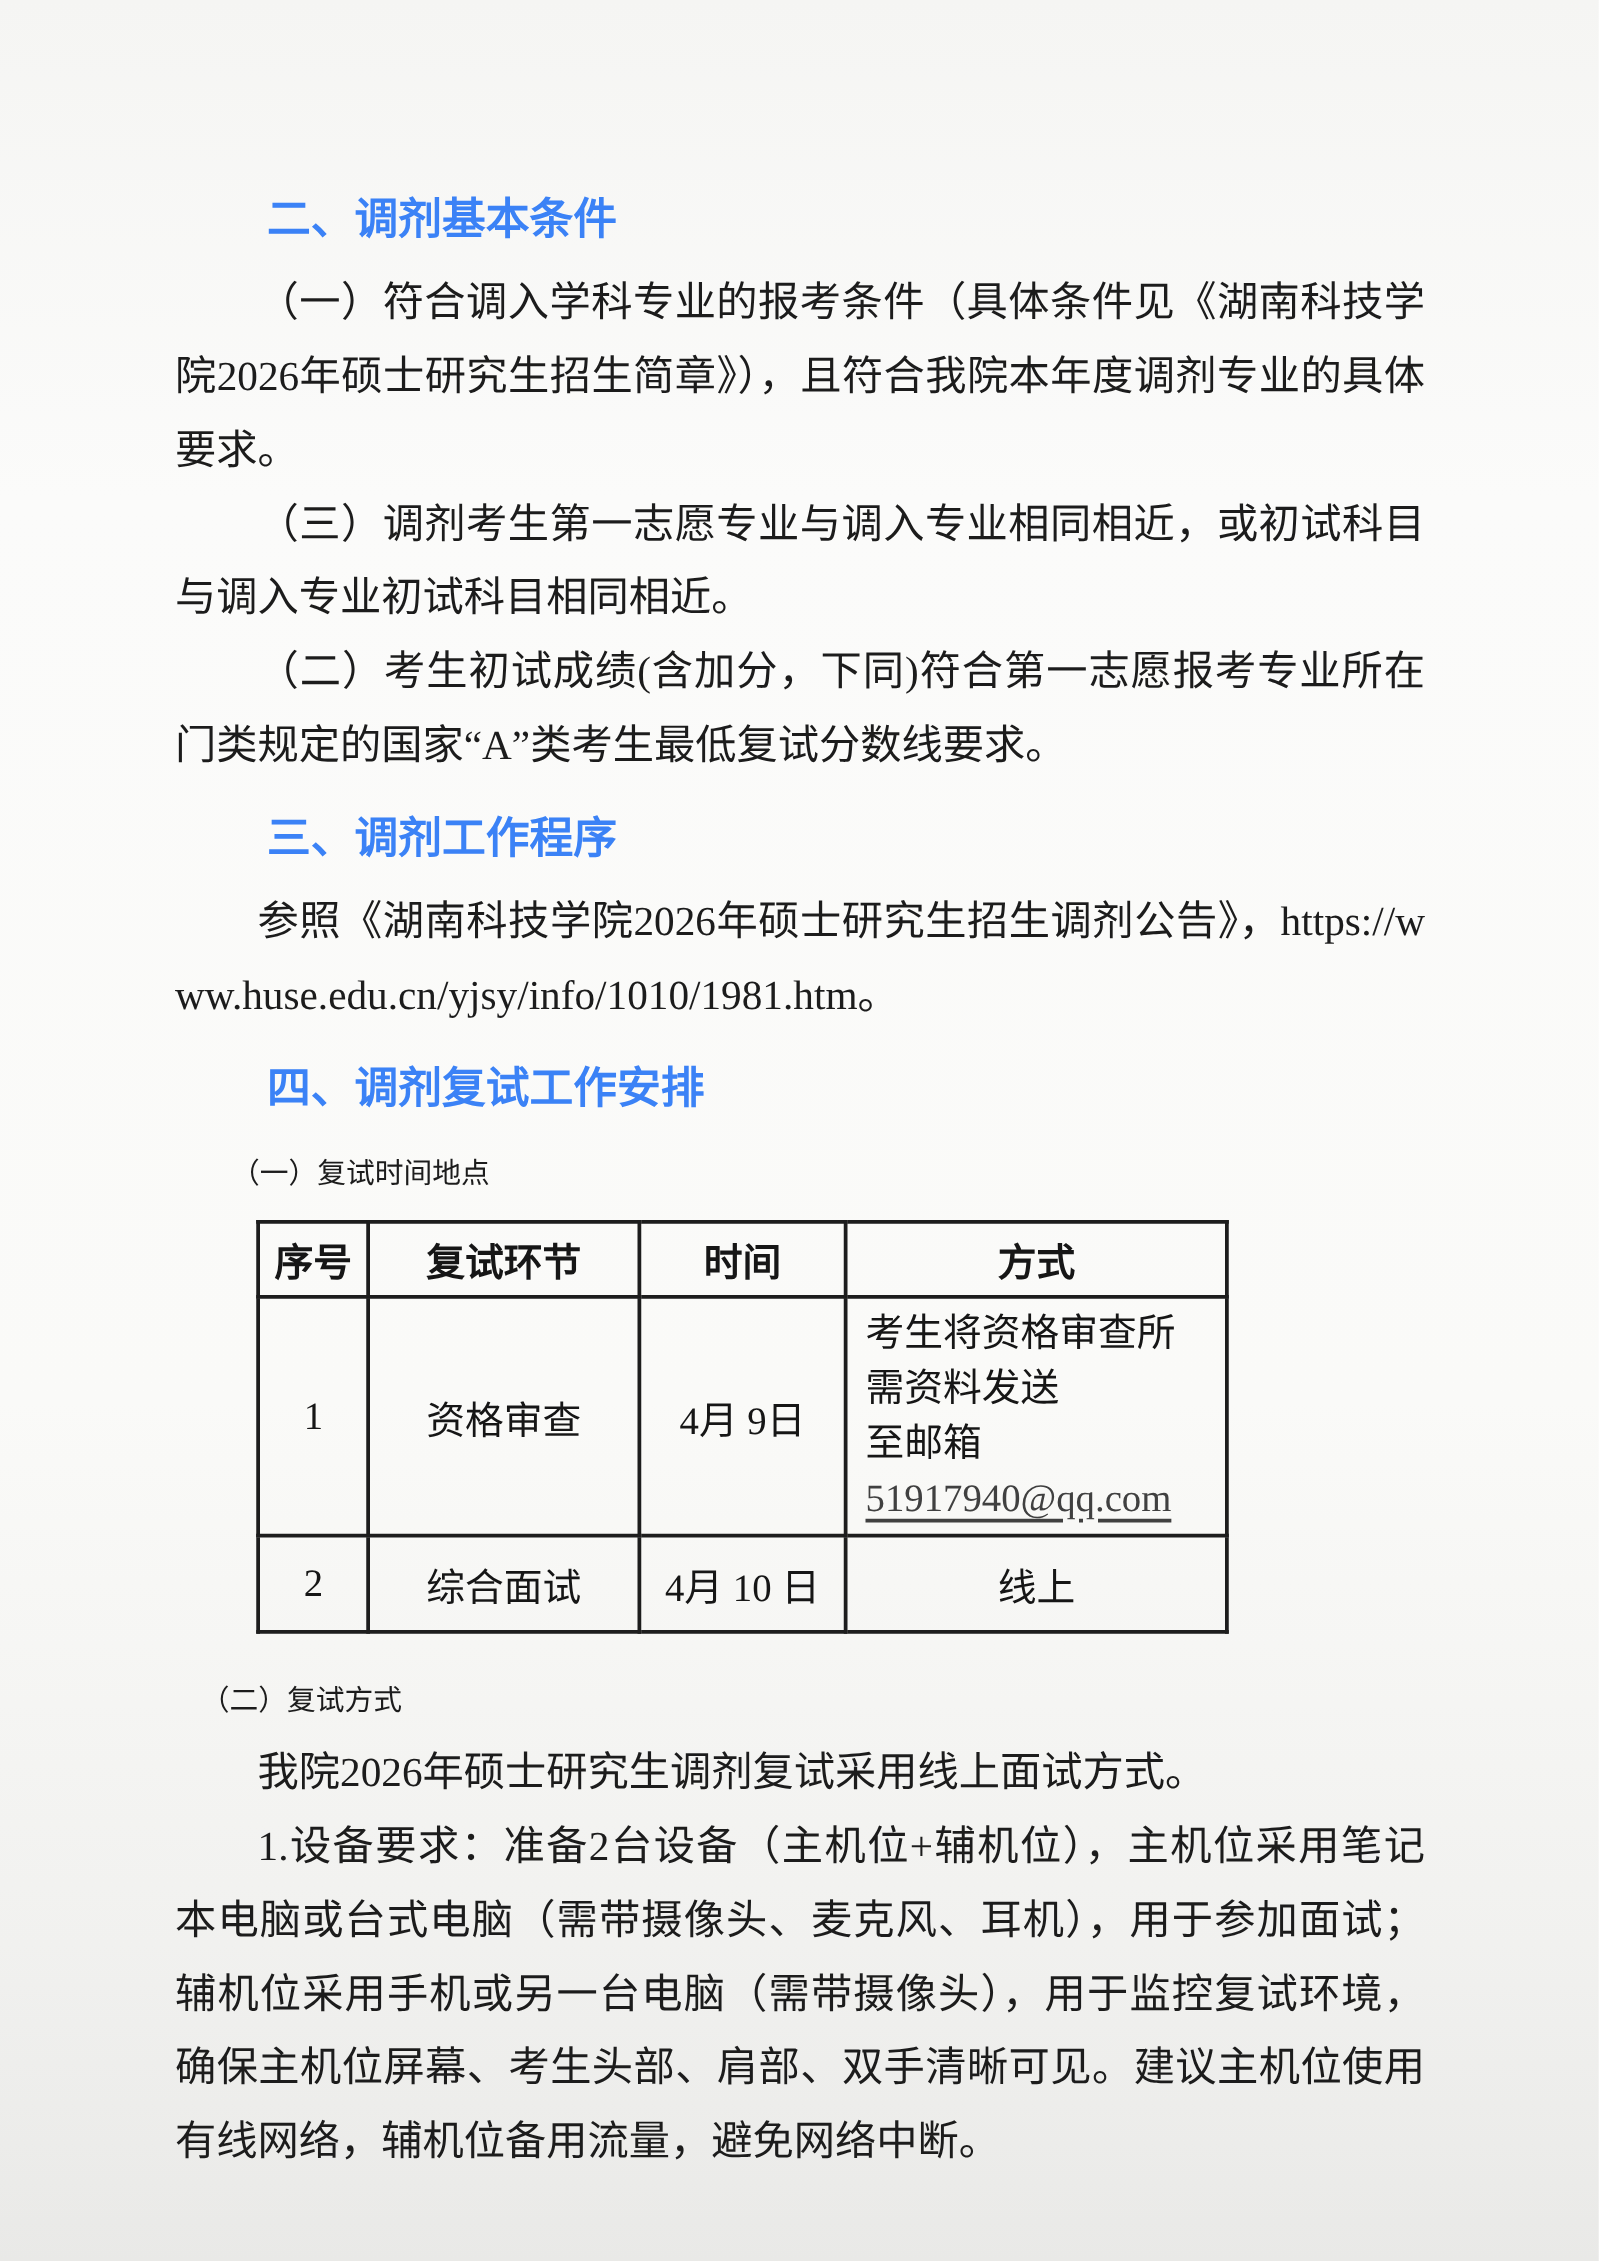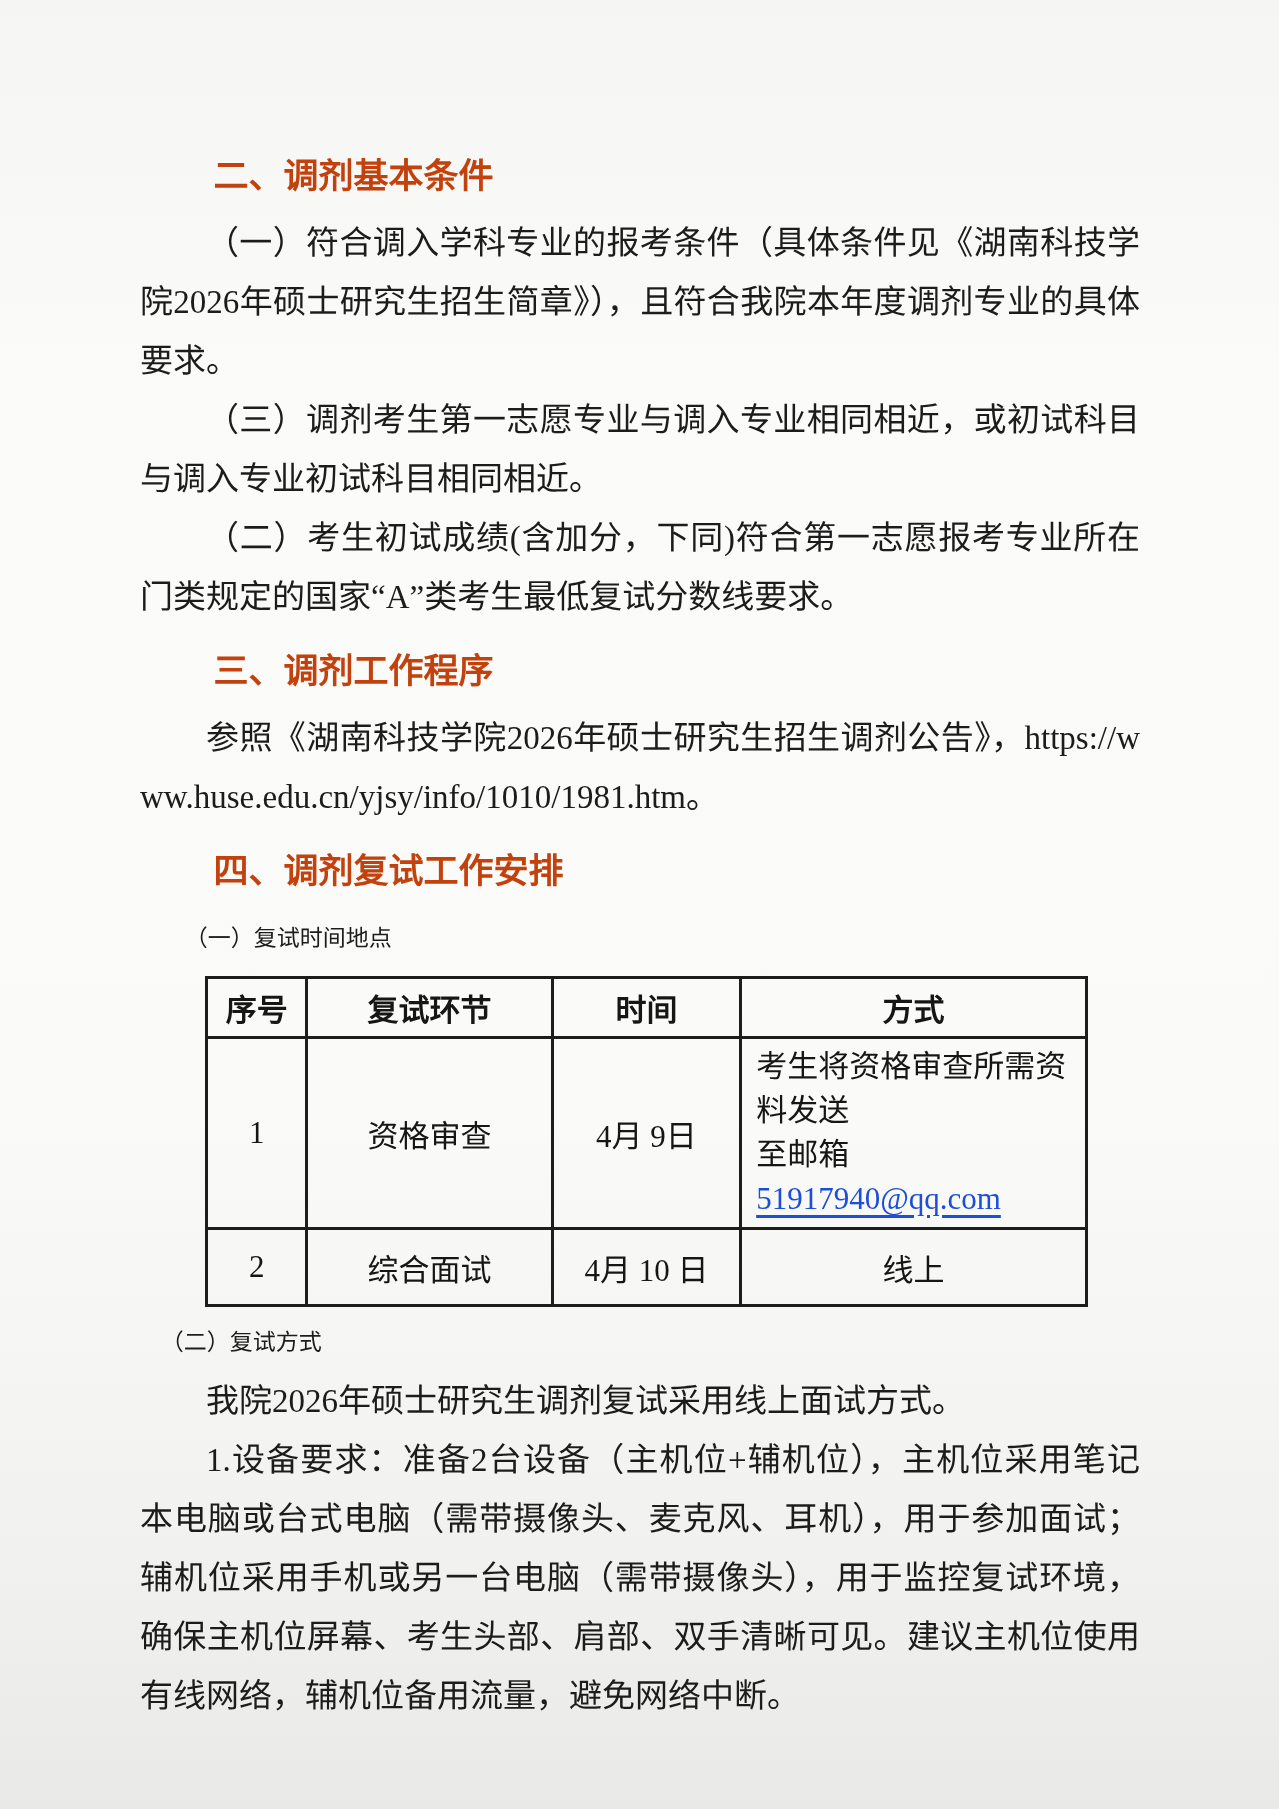--- a/index.html
+++ b/index.html
@@ -28,38 +28,38 @@
     text-align: justify;
   }
 
   p.indent { text-indent: 2em; }
 
   h2.sec-heading {
     font-family: "Liberation Sans", "DejaVu Sans", sans-serif;
     font-weight: bold;
     font-size: 35px;
     line-height: 48px;
-    color: #c2410c;
+    color: #3b82f6;
     text-indent: 2.1em;
     margin: 20px 0 14px 0;
   }
   h2.sec-heading.first { margin-top: 0; }
 
   .subsection {
     font-size: 23px;
     line-height: 59px;
   }
   .sub-indent-2 { text-indent: 1.95em; }
   .sub-indent-1 { text-indent: 0.9em; }
 
   .sched-table {
     border-collapse: collapse;
     table-layout: fixed;
-    width: 883px;
-    margin: 8px 0 6px 65px;
+    width: 778px;
+    margin: 8px 0 24px 65px;
     font-size: 31px;
     color: #161616;
   }
   .sched-table th, .sched-table td {
     border: 3px solid #1d1d1d;
     text-align: center;
     vertical-align: middle;
     padding: 6px 10px;
   }
   .sched-table th {
@@ -73,21 +73,21 @@
   .row-short td { height: 77px; }
 
   .method-cell {
     text-align: left !important;
     padding-left: 14px !important;
     line-height: 44px;
   }
   .email-link {
     text-decoration: underline;
     text-underline-offset: 6px;
-    color: #1d4ed8;
+    color: #404040;
     font-family: "Liberation Serif", "DejaVu Serif", serif;
   }
 
   .url-text {
     font-family: "Liberation Serif", "DejaVu Serif", serif;
     color: #1c1c1c;
     text-decoration: none;
     word-break: break-all;
   }
 </style>

